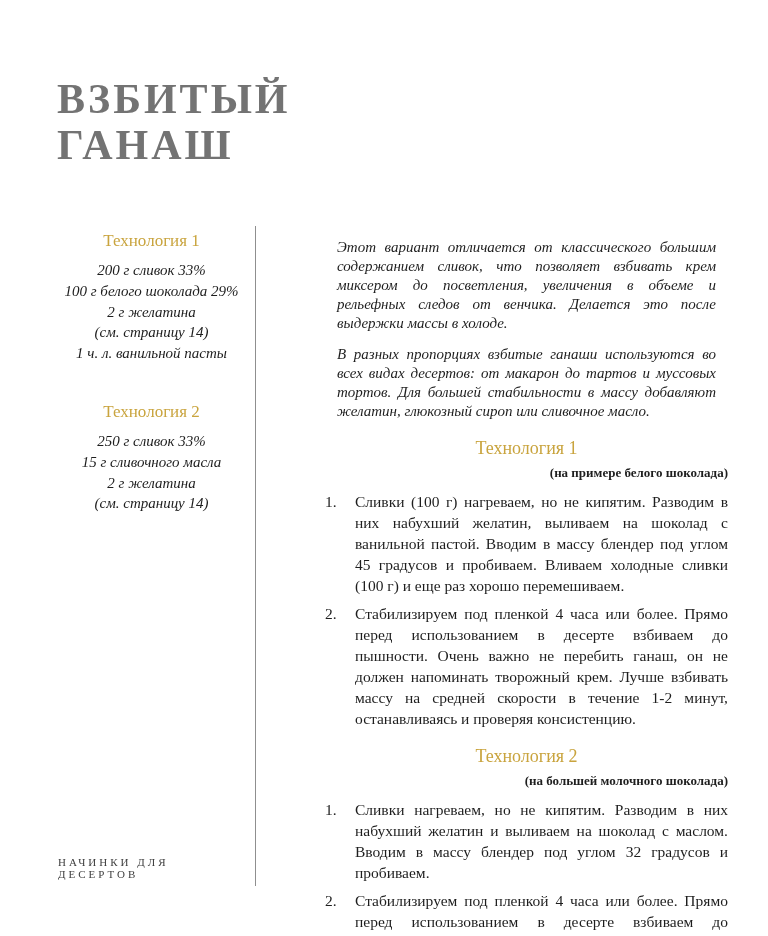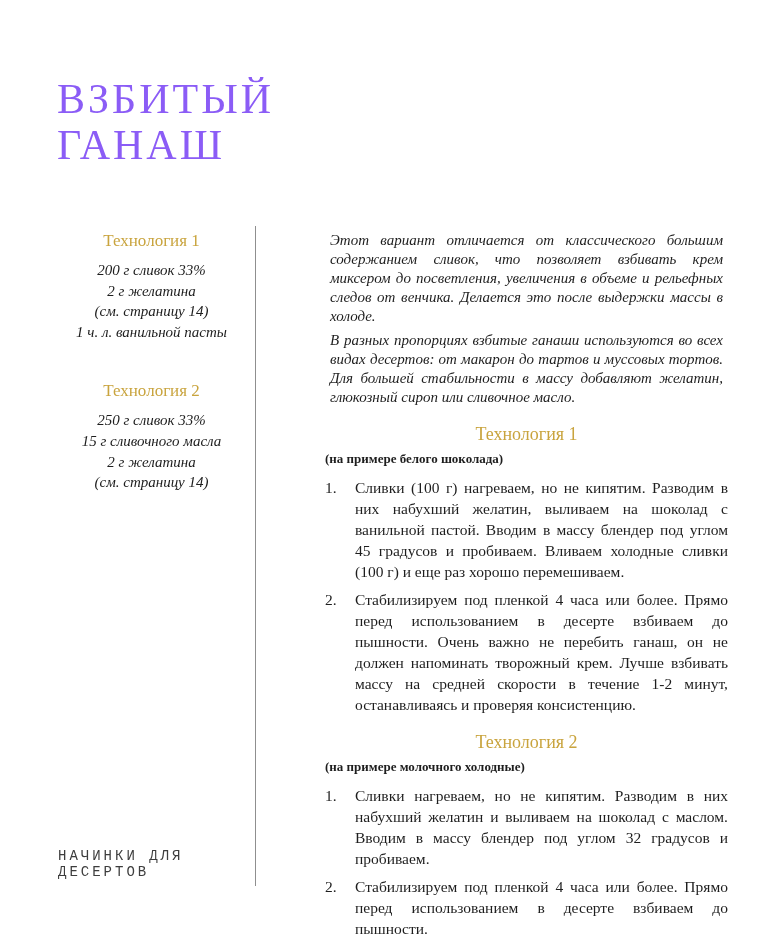--- a/index.html
+++ b/index.html
@@ -11,22 +11,22 @@
     font-family:"Liberation Serif","DejaVu Serif",serif;
     color:#1e1e1e;
     overflow:hidden;
     box-sizing:border-box;
   }
   
   .book-title{
     position:absolute;left:57px;top:48px;
     font-size:42px;line-height:46px;
     letter-spacing:3px;
-    color:#8b5cf6;
-    font-weight:400;
+    color:#737373;
+    font-weight:700;
   }
   
   .content-row{
     position:absolute;left:58px;top:226px;
     width:670px;height:660px;
     display:flex;
     gap:43px;
   }
   .sidebar{
     width:198px;flex:0 0 198px;
@@ -43,49 +43,49 @@
     margin:4px 0 8px 0;
     font-weight:400;
   }
   .ingredient{
     font-style:italic;
     font-size:15px;line-height:20px;
     margin:1px 0;
     color:#1e1e1e;
   }
   .footer-label{
-    font-family:Liberation Mono, monospace;
-    font-size:14px;letter-spacing:3px;
+    font-family:Liberation Serif, serif;
+    font-size:11px;letter-spacing:3px;
     color:#3d3d3d;
     padding-bottom:6px;
   }
   .main{
     flex:1 1 auto;
     padding-left:26px;
     display:flex;flex-direction:column;
     box-sizing:border-box;
   }
   .main-content{flex:1 1 auto;}
   .intro p{
-    margin:5px;
+    margin:12px;
     font-style:italic;
     font-size:15px;line-height:19px;
     text-align:justify;
   }
   .tech-heading{
     color:#c9a43e;
     font-size:18px;line-height:22px;
     text-align:center;
     font-weight:400;
     margin:16px 0 0 0;
   }
   .tech-sub{
     font-size:13px;line-height:16px;
     font-weight:700;
-    text-align:left;
+    text-align:right;
     margin:6px 0 10px 0;
   }
   .steps{margin:0;padding:0;list-style:none;}
   .step{
     display:flex;
     font-size:15.5px;line-height:21px;
     margin:0 0 7px 0;
   }
   .step-num{flex:0 0 30px;}
   .step-text{flex:1 1 auto;text-align:justify;}
@@ -116,20 +116,21 @@
   </h1>
 
   <div class="content-row">
 
     <aside class="sidebar">
       <div class="sidebar-groups">
 
         <section class="side-group">
           <h3 class="side-heading">Технология 1</h3>
           <div class="ingredient">200 г сливок 33%</div>
+          <div class="ingredient">100 г белого шоколада 29%</div>
           <div class="ingredient" style="margin-bottom:0;">2 г желатина</div>
           <div class="ingredient" style="margin-top:0;">(см. страницу 14)</div>
           <div class="ingredient">1 ч. л. ванильной пасты</div>
         </section>
 
         <section class="side-group">
           <h3 class="side-heading">Технология 2</h3>
           <div class="ingredient">250 г сливок 33%</div>
           <div class="ingredient">15 г сливочного масла</div>
           <div class="ingredient" style="margin-bottom:0;">2 г желатина</div>
@@ -157,21 +158,21 @@
             <span class="step-text">Сливки (100 г) нагреваем, но не кипятим. Разводим в них набухший желатин, выливаем на шоколад с ванильной пастой. Вводим в массу блендер под углом 45 градусов и пробиваем. Вливаем холодные сливки (100 г) и еще раз хорошо перемешиваем.</span>
           </li>
           <li class="step">
             <span class="step-num">2.</span>
             <span class="step-text">Стабилизируем под пленкой 4 часа или более. Прямо перед использованием в десерте взбиваем до пышности. Очень важно не перебить ганаш, он не должен напоминать творожный крем. Лучше взбивать массу на средней скорости в течение 1-2 минут, останавливаясь и проверяя консистенцию.</span>
           </li>
         </ol>
 
 
         <h2 class="tech-heading">Технология 2</h2>
-        <div class="tech-sub">(на примере молочного холодные)</div>
+        <div class="tech-sub">(на большей молочного шоколада)</div>
 
         <ol class="steps">
           <li class="step">
             <span class="step-num">1.</span>
             <span class="step-text">Сливки нагреваем, но не кипятим. Разводим в них набухший желатин и выливаем на шоколад с маслом. Вводим в массу блендер под углом 32 градусов и пробиваем.</span>
           </li>
           <li class="step">
             <span class="step-num">2.</span>
             <span class="step-text">Стабилизируем под пленкой 4 часа или более. Прямо перед использованием в десерте взбиваем до пышности.</span>
           </li>

